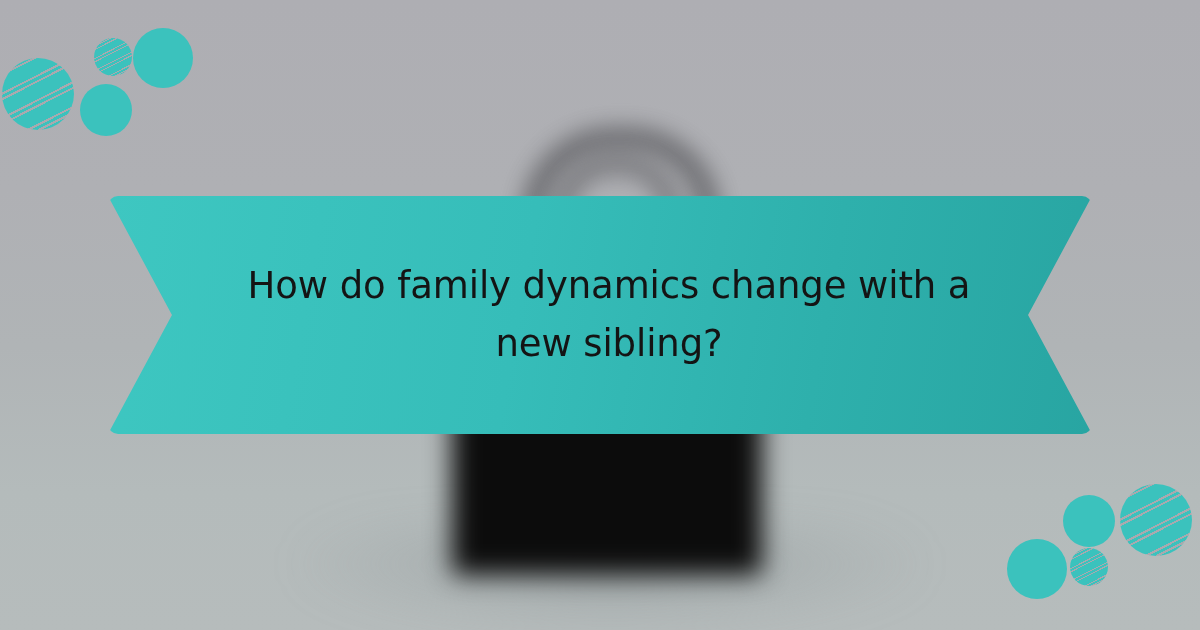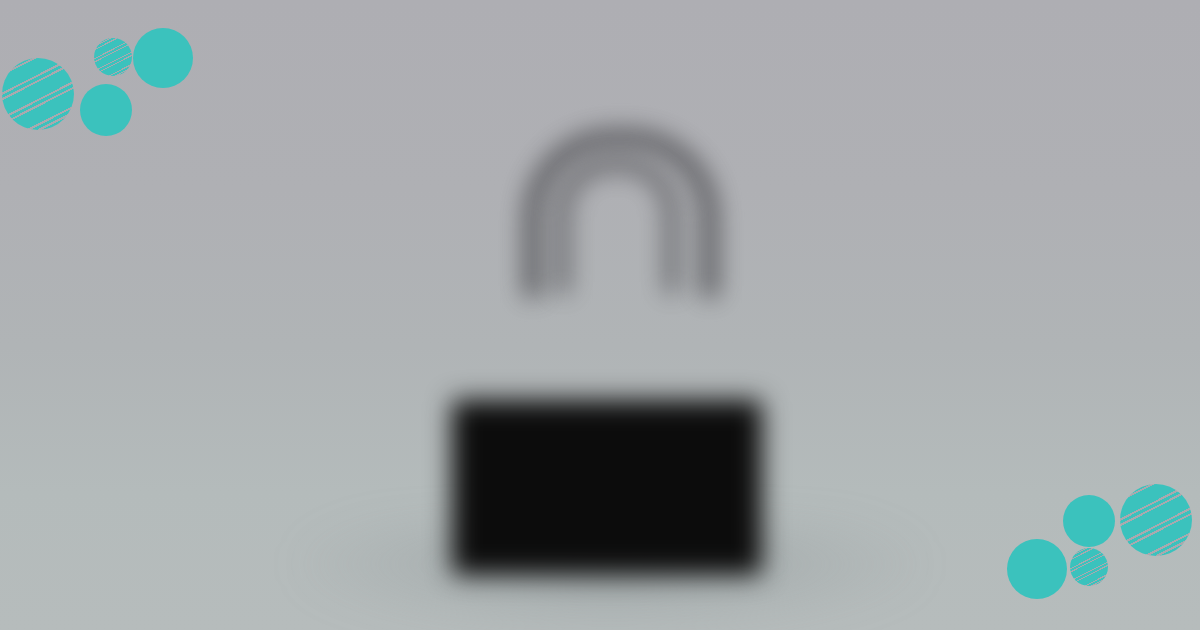--- a/index.html
+++ b/index.html
@@ -167,14 +167,17 @@
       <div class="deco solid" style="left: 80px; top: 84px; width: 52px; height: 52px;"></div>
       <div class="deco solid" style="left: 133px; top: 28px; width: 60px; height: 60px;"></div>
     </div>
   <div id="deco-bottom-right">
       <div class="deco striped" style="left: 1120px; top: 484px; width: 72px; height: 72px;"></div>
       <div class="deco striped fine" style="left: 1070px; top: 548px; width: 38px; height: 38px;"></div>
       <div class="deco solid" style="left: 1063px; top: 495px; width: 52px; height: 52px;"></div>
       <div class="deco solid" style="left: 1007px; top: 539px; width: 60px; height: 60px;"></div>
     </div>
 
+  <div id="banner">
+    <p id="banner-text">How do family dynamics change with a new sibling?</p>
+  </div>
 
 </div>
 
 </body></html>

